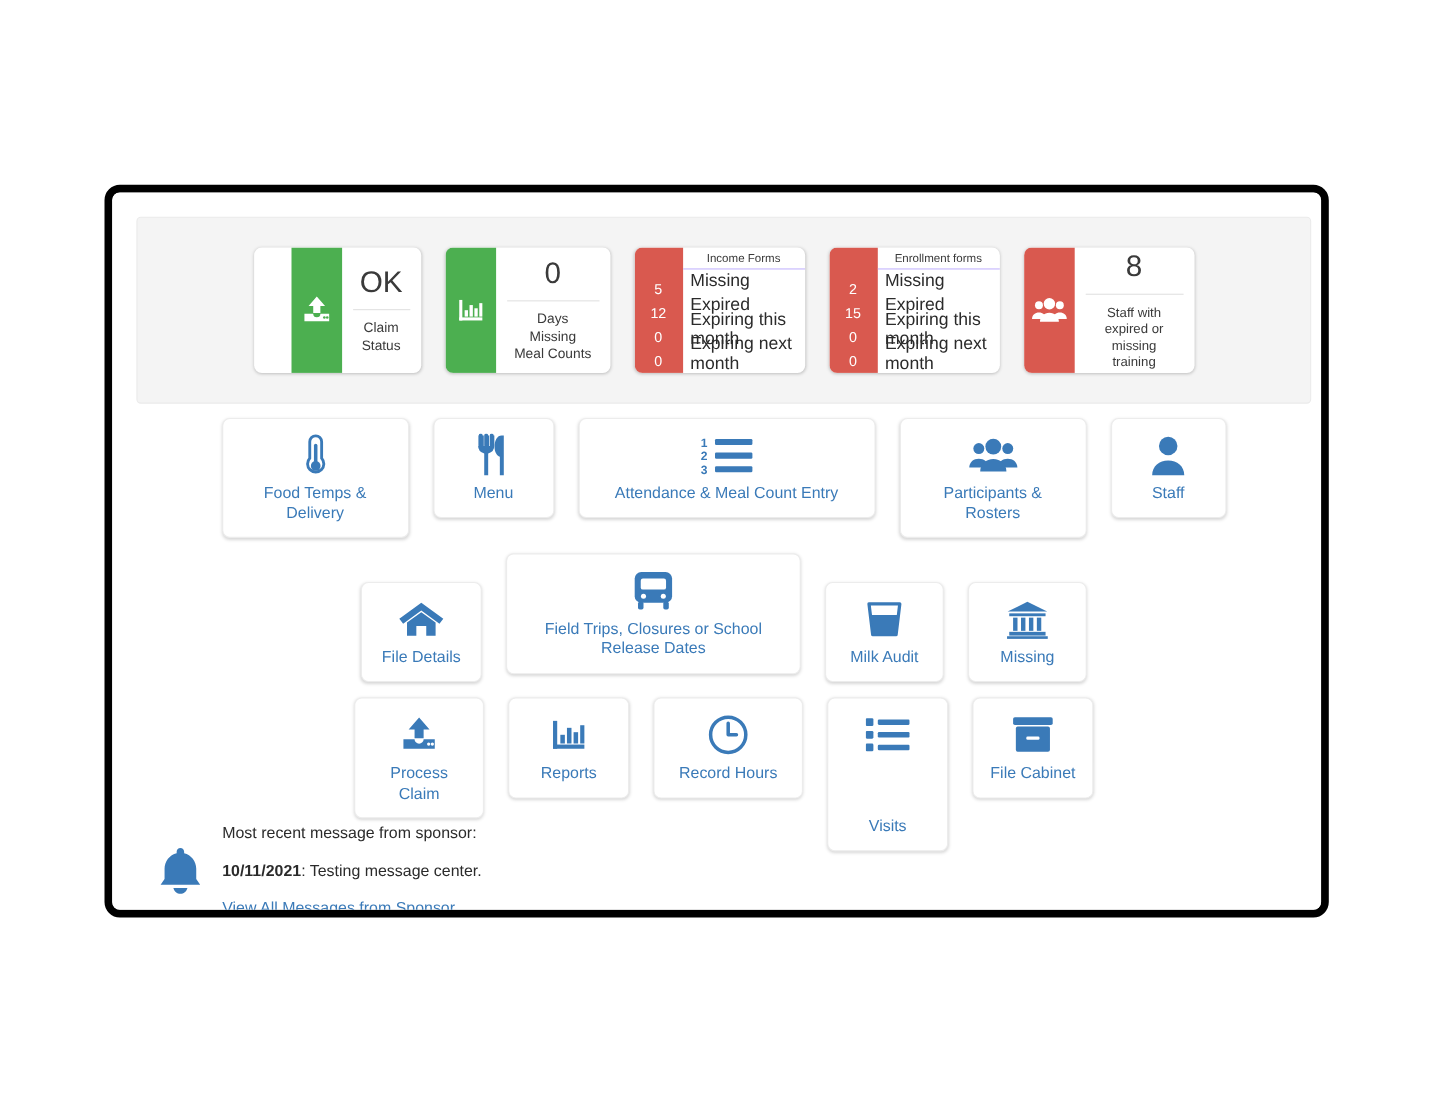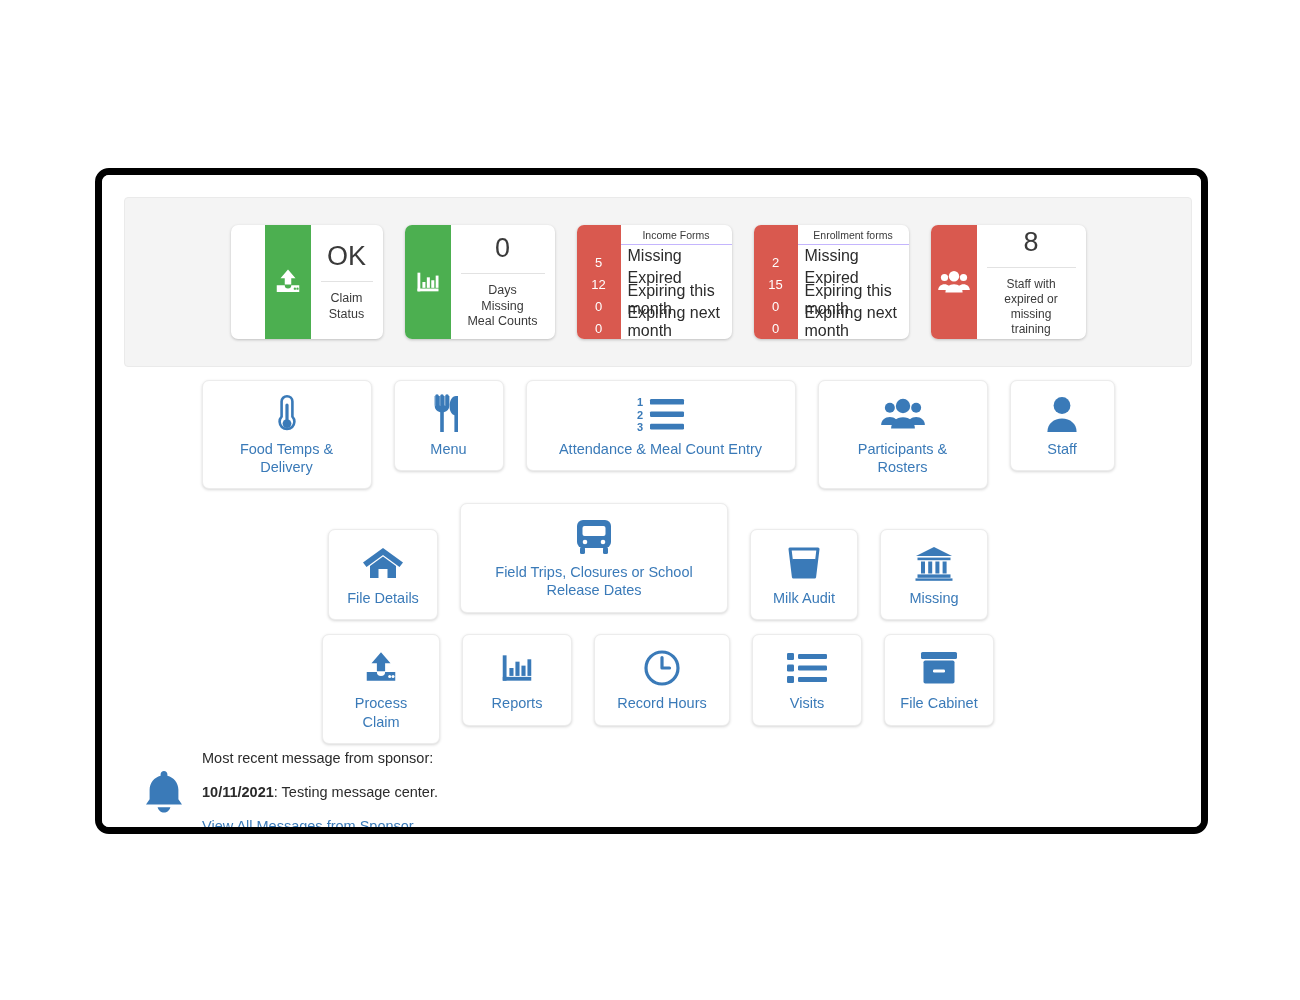--- a/index.html
+++ b/index.html
@@ -182,21 +182,21 @@
 
   .t-site      { width: 110px; margin-top: 26px; }
   .t-field     { width: 268px; }
   .t-milk      { width: 108px; margin-top: 26px; }
   .t-expense   { width: 108px; margin-top: 26px; }
   .t-review    { width: 268px; }
 
   .t-process   { width: 118px; }
   .t-reports   { width: 110px; }
   .t-record    { width: 136px; }
-  .t-visits    { width: 110px; }
+  .t-visits    { width: 110px; gap: 48px; }
   .t-filecab   { width: 110px; }
 
   .row2 { align-items: flex-start; }
   .row3 { margin-top: 4px; }
 
   
   #message-footer {
     position: absolute;
     left: 40px; top: 575px;
     display: flex;

